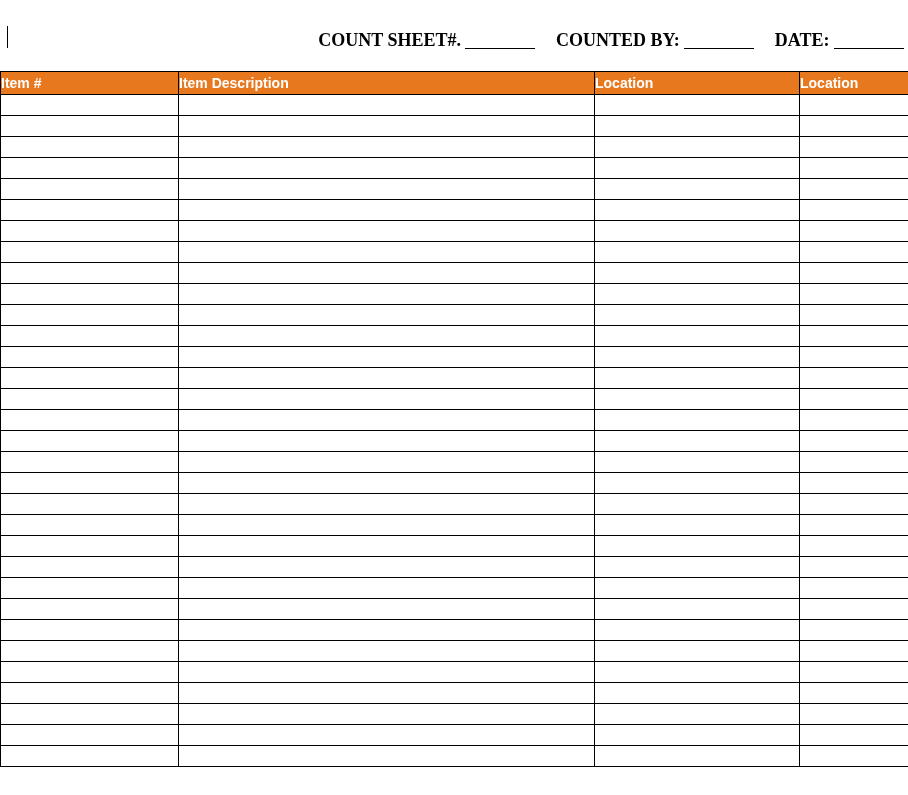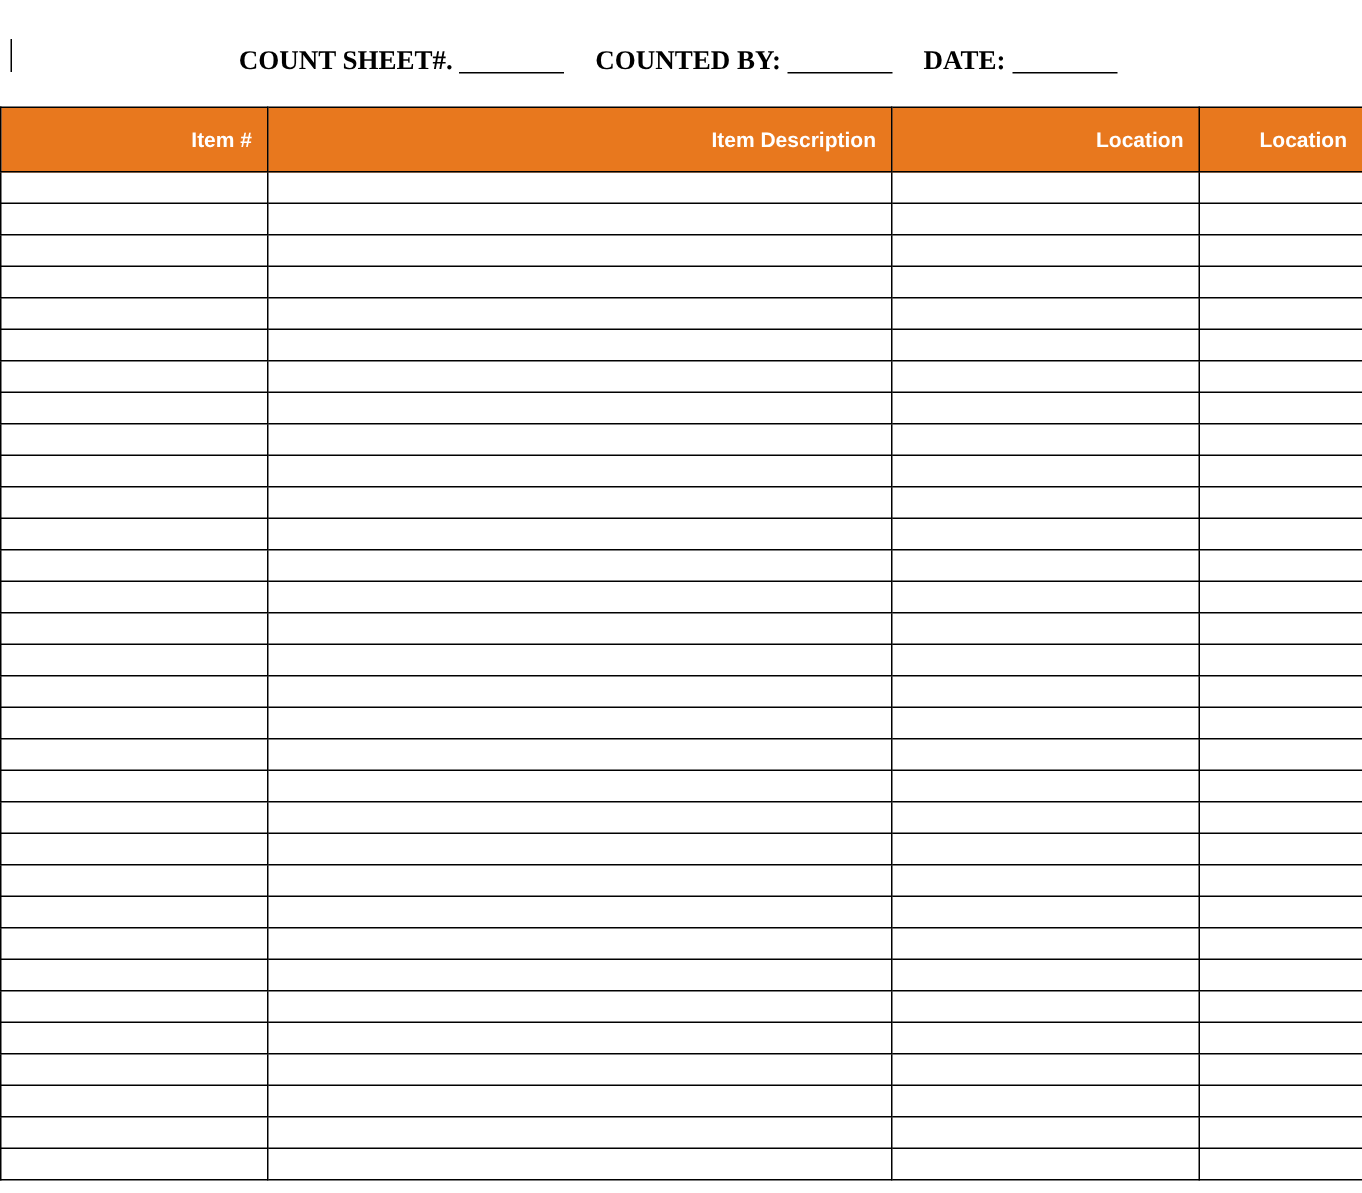--- a/index.html
+++ b/index.html
@@ -6,21 +6,21 @@
     margin: 0;
     padding: 0;
     background: #ffffff;
     font-family: Georgia, 'Times New Roman', serif;
     width: 908px;
     height: 795px;
     overflow: hidden;
   }
   .header {
     padding: 30px 4px 20px 0;
-    text-align: center;
+    text-align: right;
     font-size: 18px;
     font-weight: bold;
     color: #000;
   }
   .header span.label {
     display: inline-block;
   }
   .header span.blank {
     display: inline-block;
     border-bottom: 1.5px solid #000;
@@ -40,25 +40,25 @@
     border-collapse: collapse;
     width: 100%;
     table-layout: fixed;
   }
   thead th {
     background: #e8781e;
     color: #ffffff;
     font-family: Arial, Helvetica, sans-serif;
     font-weight: bold;
     font-size: 14px;
-    text-align: right;
+    text-align: left;
     height: 22px;
     border: 1px solid #000;
     border-top: 1px solid #000;
-    padding: 10px;
+    padding: 0;
   }
   tbody td {
     border: 1px solid #000;
     height: 20px;
     padding: 0;
   }
   col.c1 { width: 178px; }
   col.c2 { width: 416px; }
   col.c3 { width: 205px; }
   col.c4 { width: 109px; }

